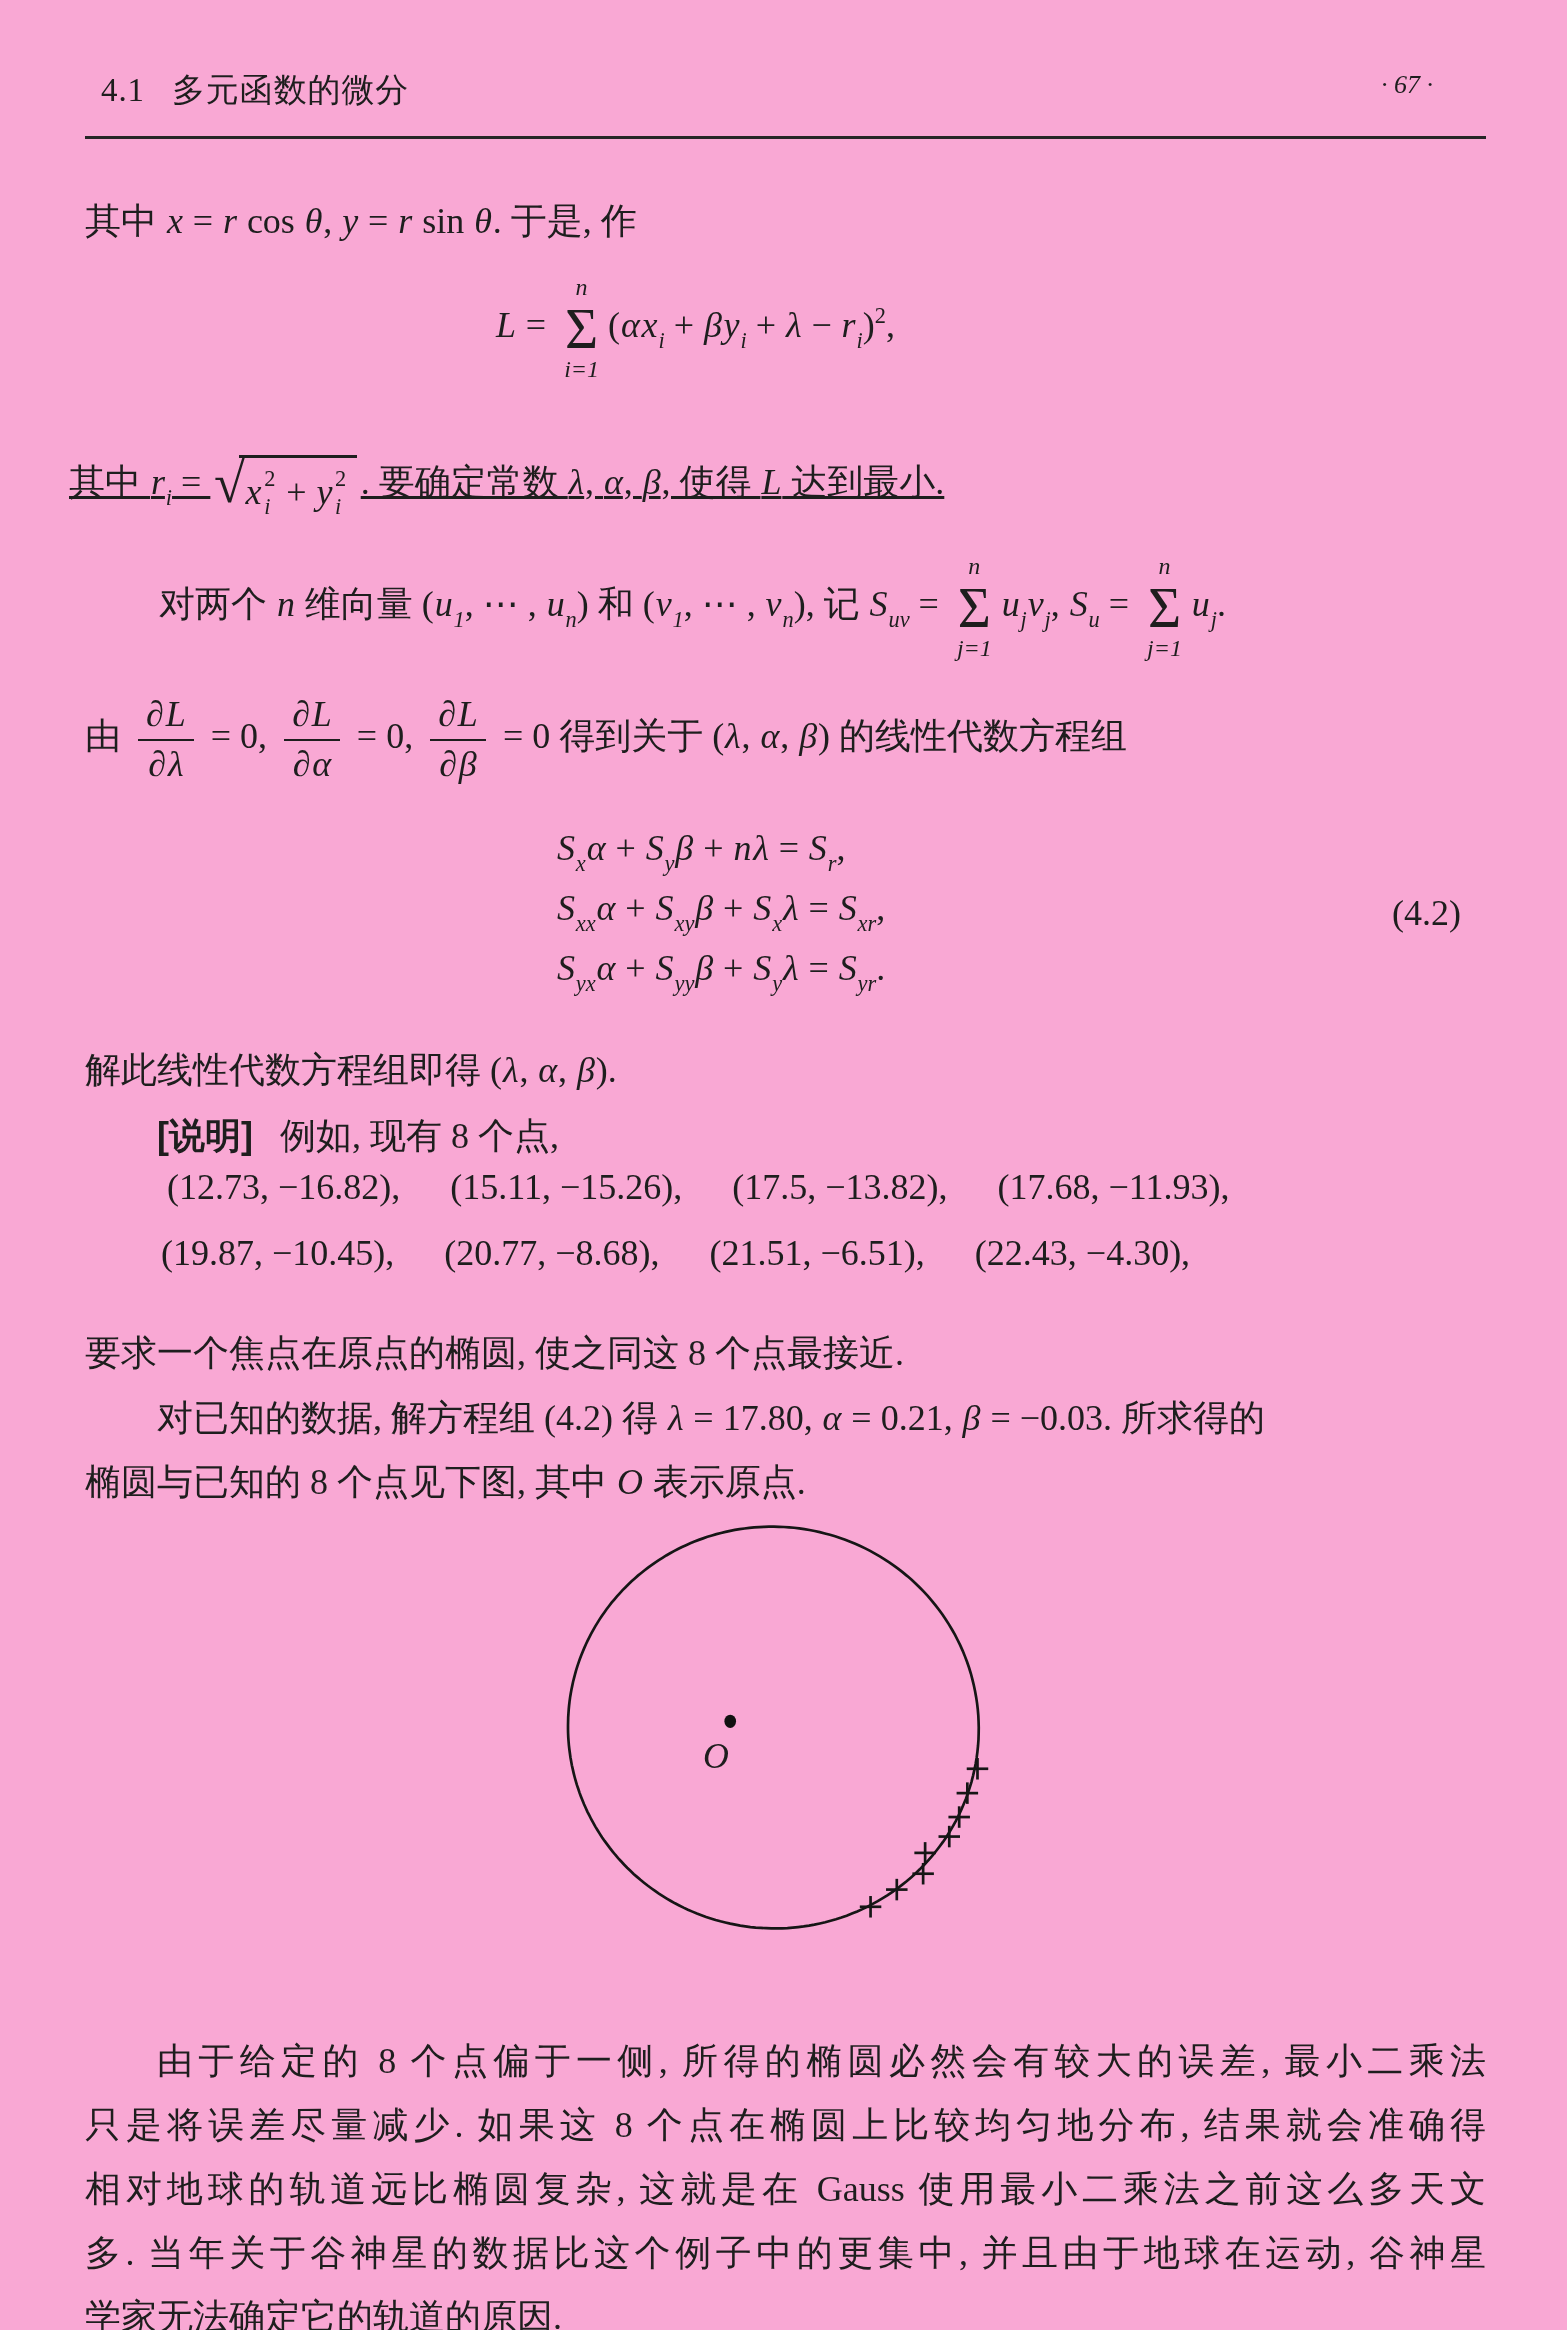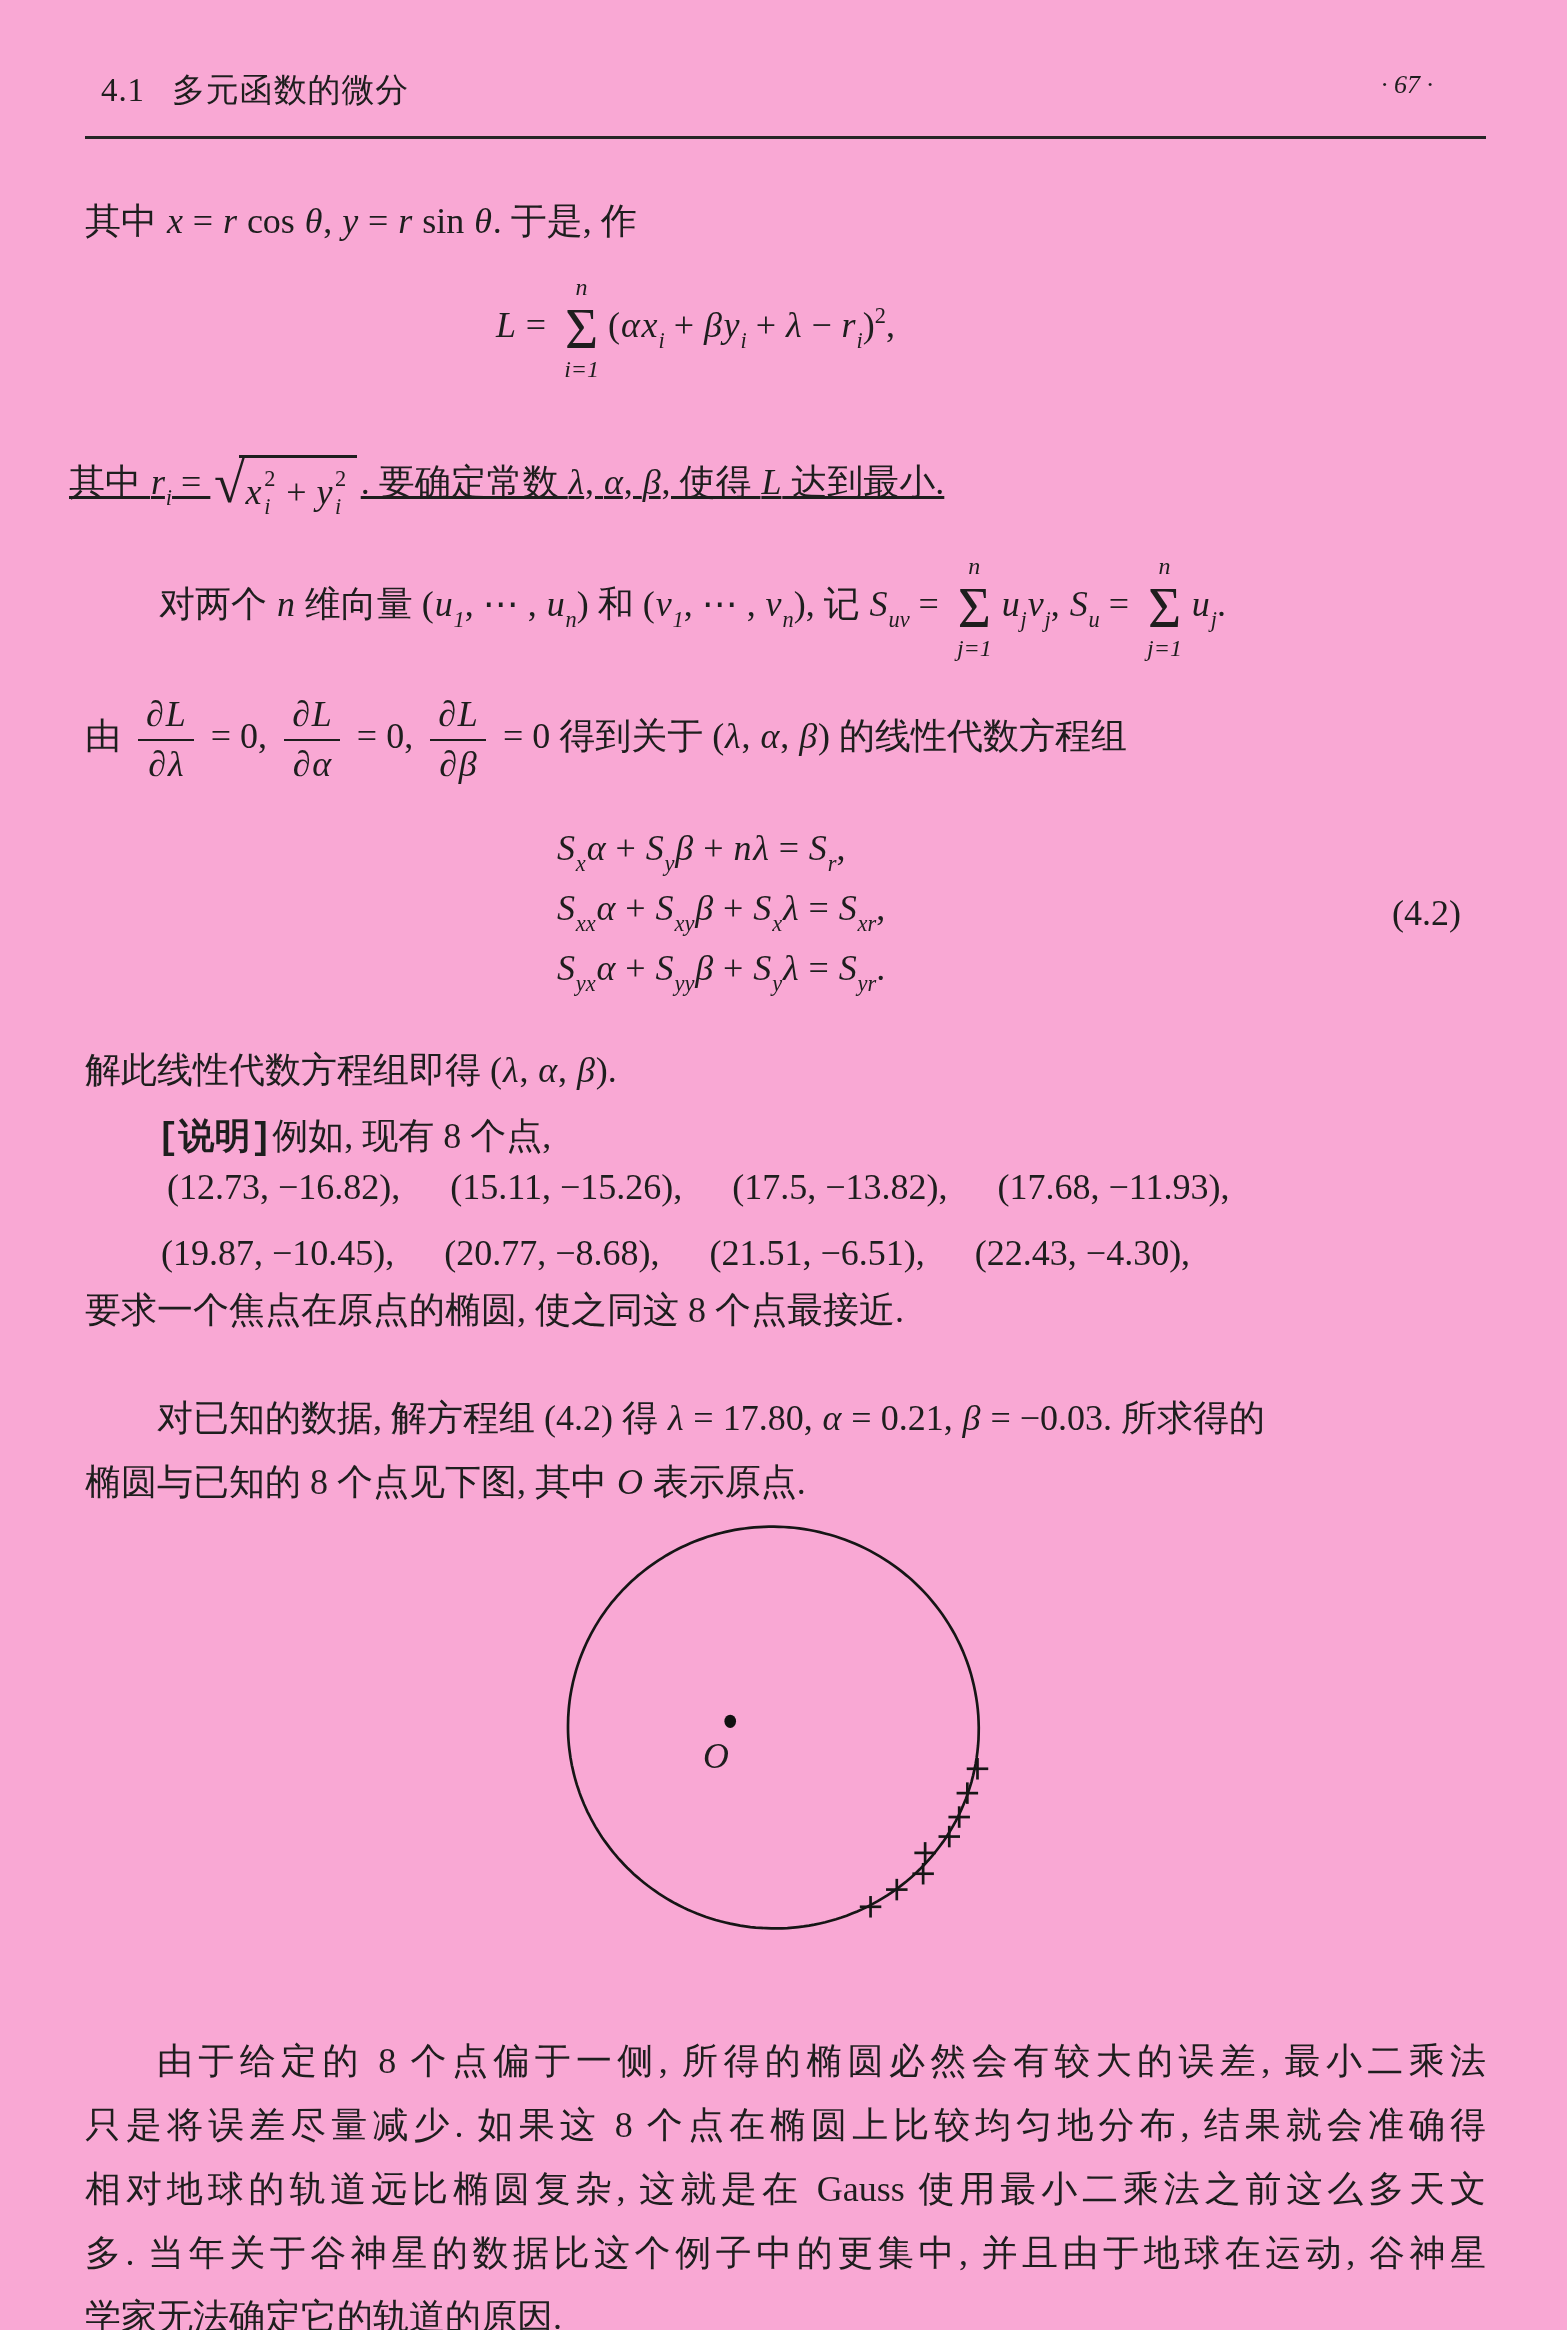--- a/index.html
+++ b/index.html
@@ -26,21 +26,21 @@
   .frac .num{border-bottom:2.7px solid #1e1e1e;padding:0 7.2px 5.4px;}
   .frac .den{padding-top:4.5px;}
   .sqrt{display:inline-flex;align-items:flex-start;vertical-align:middle;margin:0 3.6px;}
   .radsign{font-size:56px;line-height:1;margin-right:-5.4px;transform:translateY(3.6px);}
   .radicand{border-top:3.1px solid #1e1e1e;padding:7.2px 9px 0 5.4px;display:inline-flex;align-items:center;margin-top:3.6px;}
   
   .eqblock{position:absolute;left:556px;top:827px;font-size:36px;}
   .eqrow{margin-bottom:18px;white-space:nowrap;}
   .eqtag{position:absolute;left:1392px;top:892px;font-size:36px;}
   
-  .remark-label{font-weight:700;font-family:Liberation Mono, monospace;text-align:right;}
+  .remark-label{font-weight:700;font-family:Liberation Sans, sans-serif;margin-right:27px;text-align:right;}
   
   .pointsrow{position:absolute;display:flex;gap:50px;font-size:36px;}
   
   .closing{position:absolute;left:85px;top:2029px;width:1401px;font-size:36px;line-height:64px;}
   .cl{text-align:justify;text-align-last:justify;}
   .cl:first-child{text-indent:72px;}
   .cl:last-child{text-align-last:auto;}
   
   .figsvg{position:absolute;left:0;top:1500px;}
 </style>
@@ -120,21 +120,21 @@
     <span>(17.5, −13.82),</span>
     <span>(17.68, −11.93),</span>
   </div>
   <div class="pointsrow" style="left:161px;top:1232px;">
     <span>(19.87, −10.45),</span>
     <span>(20.77, −8.68),</span>
     <span>(21.51, −6.51),</span>
     <span>(22.43, −4.30),</span>
   </div>
 
-  <div class="mline" style="left:85px;top:1286px;">要求一个焦点在原点的椭圆, 使之同这 8 个点最接近.</div>
+  <div class="mline" style="left:85px;top:1329px;">要求一个焦点在原点的椭圆, 使之同这 8 个点最接近.</div>
 
   <div class="mline" style="left:157px;top:1394px;"><span class="mt">对已知的数据, 解方程组 (4.2) 得 </span><span class="mi">λ</span><span class="mt"> = 17.80, </span><span class="mi">α</span><span class="mt"> = 0.21, </span><span class="mi">β</span><span class="mt"> = −0.03. 所求得的</span></div>
   <div class="mline" style="left:85px;top:1458px;"><span class="mt">椭圆与已知的 8 个点见下图, 其中 </span><span class="mi">O</span><span class="mt"> 表示原点.</span></div>
 
   <svg class="figsvg" xmlns="http://www.w3.org/2000/svg" width="1568" height="475" viewBox="0 0 1748 530">
       <path d="M1091.1 247.0L1090.8 240.2L1090.2 233.4L1089.4 226.7L1088.4 220.0L1087.2 213.3L1085.8 206.7L1084.2 200.1L1082.5 193.6L1080.5 187.2L1078.3 180.8L1075.9 174.5L1073.4 168.3L1070.7 162.2L1067.7 156.2L1064.7 150.3L1061.4 144.5L1058.0 138.8L1054.5 133.3L1050.8 127.8L1046.9 122.5L1042.9 117.3L1038.8 112.2L1034.6 107.3L1030.2 102.5L1025.7 97.9L1021.1 93.4L1016.4 89.1L1011.6 84.9L1006.6 80.8L1001.6 76.9L996.6 73.2L991.4 69.6L986.2 66.2L980.9 62.9L975.5 59.8L970.1 56.8L964.6 54.0L959.1 51.4L953.5 48.9L947.9 46.6L942.3 44.4L936.6 42.4L931.0 40.5L925.3 38.8L919.6 37.3L913.9 35.8L908.2 34.6L902.4 33.5L896.7 32.5L891.0 31.7L885.3 31.0L879.7 30.5L874.0 30.1L868.4 29.9L862.8 29.7L857.2 29.8L851.7 29.9L846.2 30.2L840.7 30.6L835.3 31.1L829.9 31.8L824.5 32.5L819.2 33.4L814.0 34.4L808.8 35.6L803.7 36.8L798.6 38.1L793.6 39.6L788.6 41.1L783.7 42.8L778.9 44.5L774.1 46.4L769.4 48.3L764.7 50.4L760.2 52.5L755.7 54.7L751.2 57.0L746.9 59.4L742.6 61.9L738.4 64.5L734.3 67.1L730.2 69.8L726.2 72.6L722.3 75.4L718.5 78.4L714.7 81.4L711.0 84.4L707.5 87.5L703.9 90.7L700.5 94.0L697.2 97.3L693.9 100.6L690.7 104.1L687.6 107.5L684.6 111.1L681.6 114.6L678.8 118.3L676.0 121.9L673.3 125.7L670.7 129.4L668.2 133.2L665.8 137.1L663.4 141.0L661.2 144.9L659.0 148.9L656.9 152.9L654.9 156.9L653.0 160.9L651.2 165.0L649.4 169.2L647.8 173.3L646.2 177.5L644.7 181.7L643.3 185.9L642.0 190.2L640.8 194.5L639.7 198.8L638.6 203.1L637.7 207.4L636.8 211.8L636.0 216.1L635.3 220.5L634.7 224.9L634.2 229.3L633.8 233.7L633.5 238.1L633.2 242.6L633.1 247.0L633.0 251.4L633.0 255.9L633.1 260.3L633.3 264.8L633.6 269.2L634.0 273.7L634.5 278.1L635.1 282.6L635.7 287.0L636.5 291.5L637.3 295.9L638.3 300.3L639.3 304.7L640.4 309.1L641.6 313.5L642.9 317.9L644.4 322.2L645.8 326.5L647.4 330.8L649.1 335.1L650.9 339.4L652.8 343.6L654.7 347.9L656.8 352.0L658.9 356.2L661.2 360.3L663.5 364.4L666.0 368.5L668.5 372.5L671.1 376.5L673.8 380.4L676.7 384.3L679.6 388.2L682.6 392.0L685.7 395.8L688.9 399.5L692.2 403.1L695.5 406.7L699.0 410.3L702.6 413.7L706.2 417.2L710.0 420.5L713.8 423.8L717.8 427.0L721.8 430.2L725.9 433.2L730.1 436.2L734.4 439.2L738.8 442.0L743.2 444.7L747.8 447.4L752.4 450.0L757.1 452.4L761.9 454.8L766.8 457.1L771.8 459.3L776.8 461.4L781.9 463.3L787.1 465.2L792.3 466.9L797.7 468.6L803.0 470.1L808.5 471.4L814.0 472.7L819.6 473.8L825.2 474.9L830.9 475.7L836.6 476.5L842.4 477.1L848.2 477.5L854.1 477.8L859.9 478.0L865.9 478.0L871.8 477.9L877.8 477.6L883.8 477.1L889.8 476.5L895.9 475.8L901.9 474.9L907.9 473.8L914.0 472.5L920.0 471.1L926.0 469.5L932.0 467.8L938.0 465.9L943.9 463.8L949.8 461.5L955.7 459.1L961.5 456.5L967.3 453.7L973.0 450.7L978.6 447.6L984.2 444.3L989.7 440.9L995.1 437.2L1000.5 433.5L1005.7 429.5L1010.8 425.4L1015.8 421.1L1020.7 416.7L1025.5 412.1L1030.2 407.3L1034.7 402.4L1039.1 397.4L1043.3 392.2L1047.4 386.9L1051.4 381.5L1055.2 375.9L1058.8 370.2L1062.2 364.4L1065.5 358.5L1068.6 352.5L1071.5 346.3L1074.2 340.1L1076.8 333.8L1079.1 327.4L1081.2 321.0L1083.2 314.4L1084.9 307.8L1086.4 301.2L1087.8 294.5L1088.9 287.8L1089.8 281.0L1090.5 274.2L1091.0 267.4L1091.2 260.6L1091.3 253.8L1091.1 247.0Z" fill="none" stroke="#161616" stroke-width="3"></path>
       <ellipse cx="814" cy="247" rx="6.5" ry="7.5" fill="#111"></ellipse>
       <text x="798" y="299" text-anchor="middle" font-size="40" font-style="italic" font-family="&quot;Liberation Serif&quot;,&quot;DejaVu Serif&quot;,serif" fill="#1e1e1e">O</text>
       <line x1="958.579" y1="453.886" x2="982.579" y2="453.886" stroke="#161616" stroke-width="3"></line>
       <line x1="970.579" y1="441.886" x2="970.579" y2="465.886" stroke="#161616" stroke-width="3"></line>

